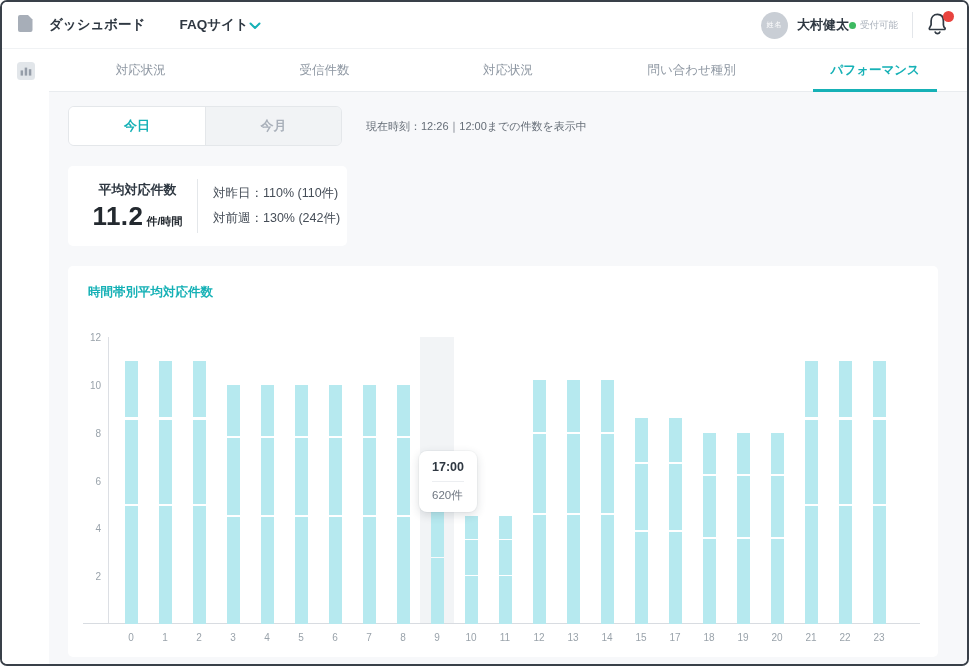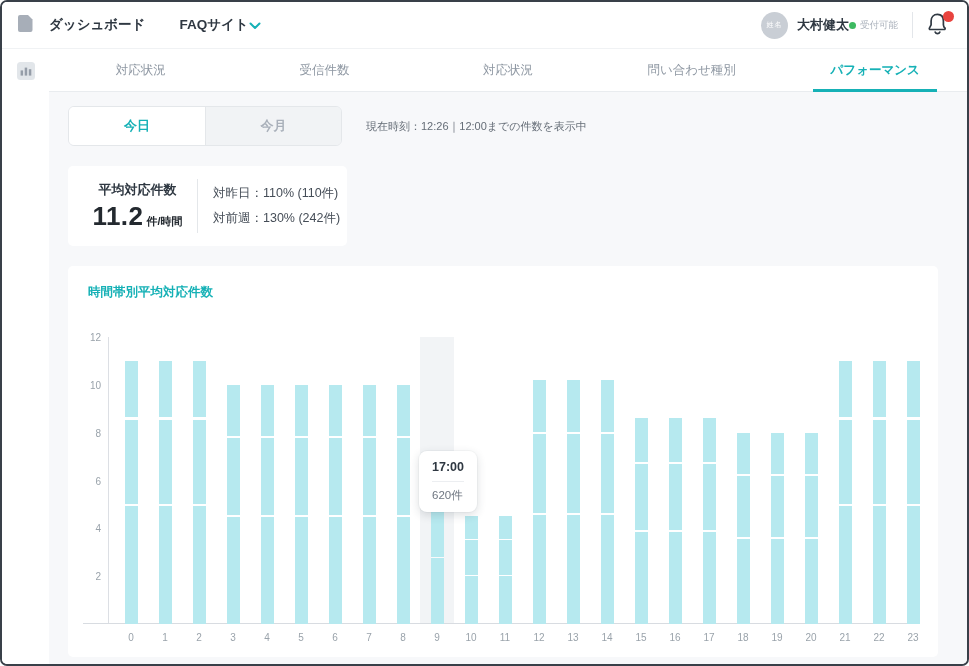--- a/index.html
+++ b/index.html
@@ -296,24 +296,20 @@
                   <div class="col">
                     <div class="bar" style="height: 243.95px;"></div>
                     <span class="x-label">14</span>
                   </div>
                   <div class="col">
                     <div class="bar" style="height: 205.683px;"></div>
                     <span class="x-label">15</span>
                   </div>
                   <div class="col">
                     <div class="bar" style="height: 205.683px;"></div>
-                    <span class="x-label">16</span>
-                  </div>
-                  <div class="col">
-                    <div class="bar" style="height: 205.683px;"></div>
                     <span class="x-label">17</span>
                   </div>
                   <div class="col">
                     <div class="bar" style="height: 191.333px;"></div>
                     <span class="x-label">18</span>
                   </div>
                   <div class="col">
                     <div class="bar" style="height: 191.333px;"></div>
                     <span class="x-label">19</span>
                   </div>

